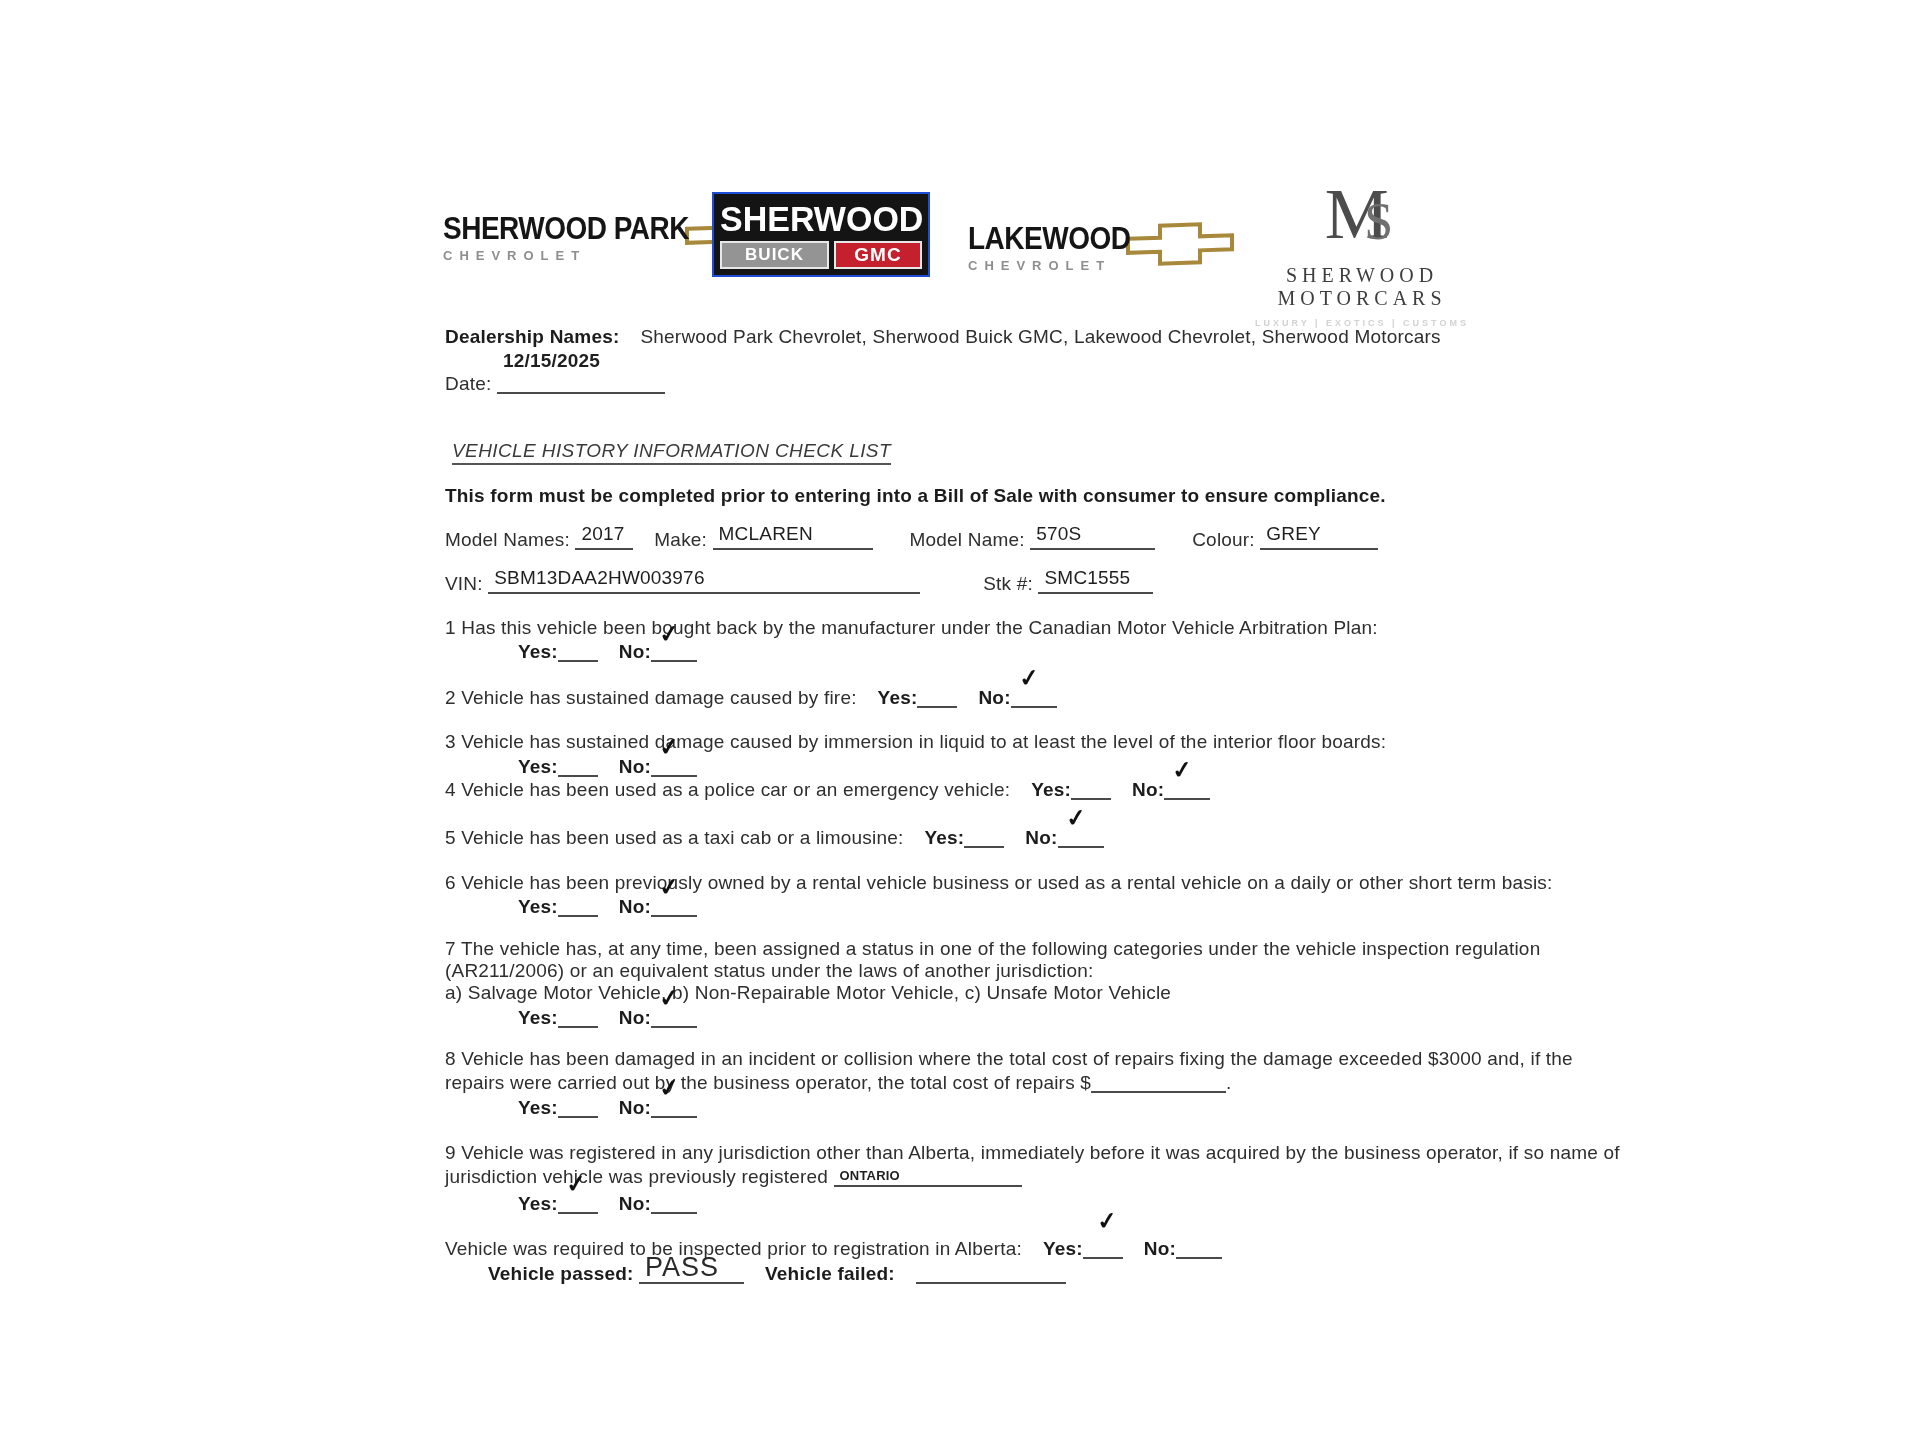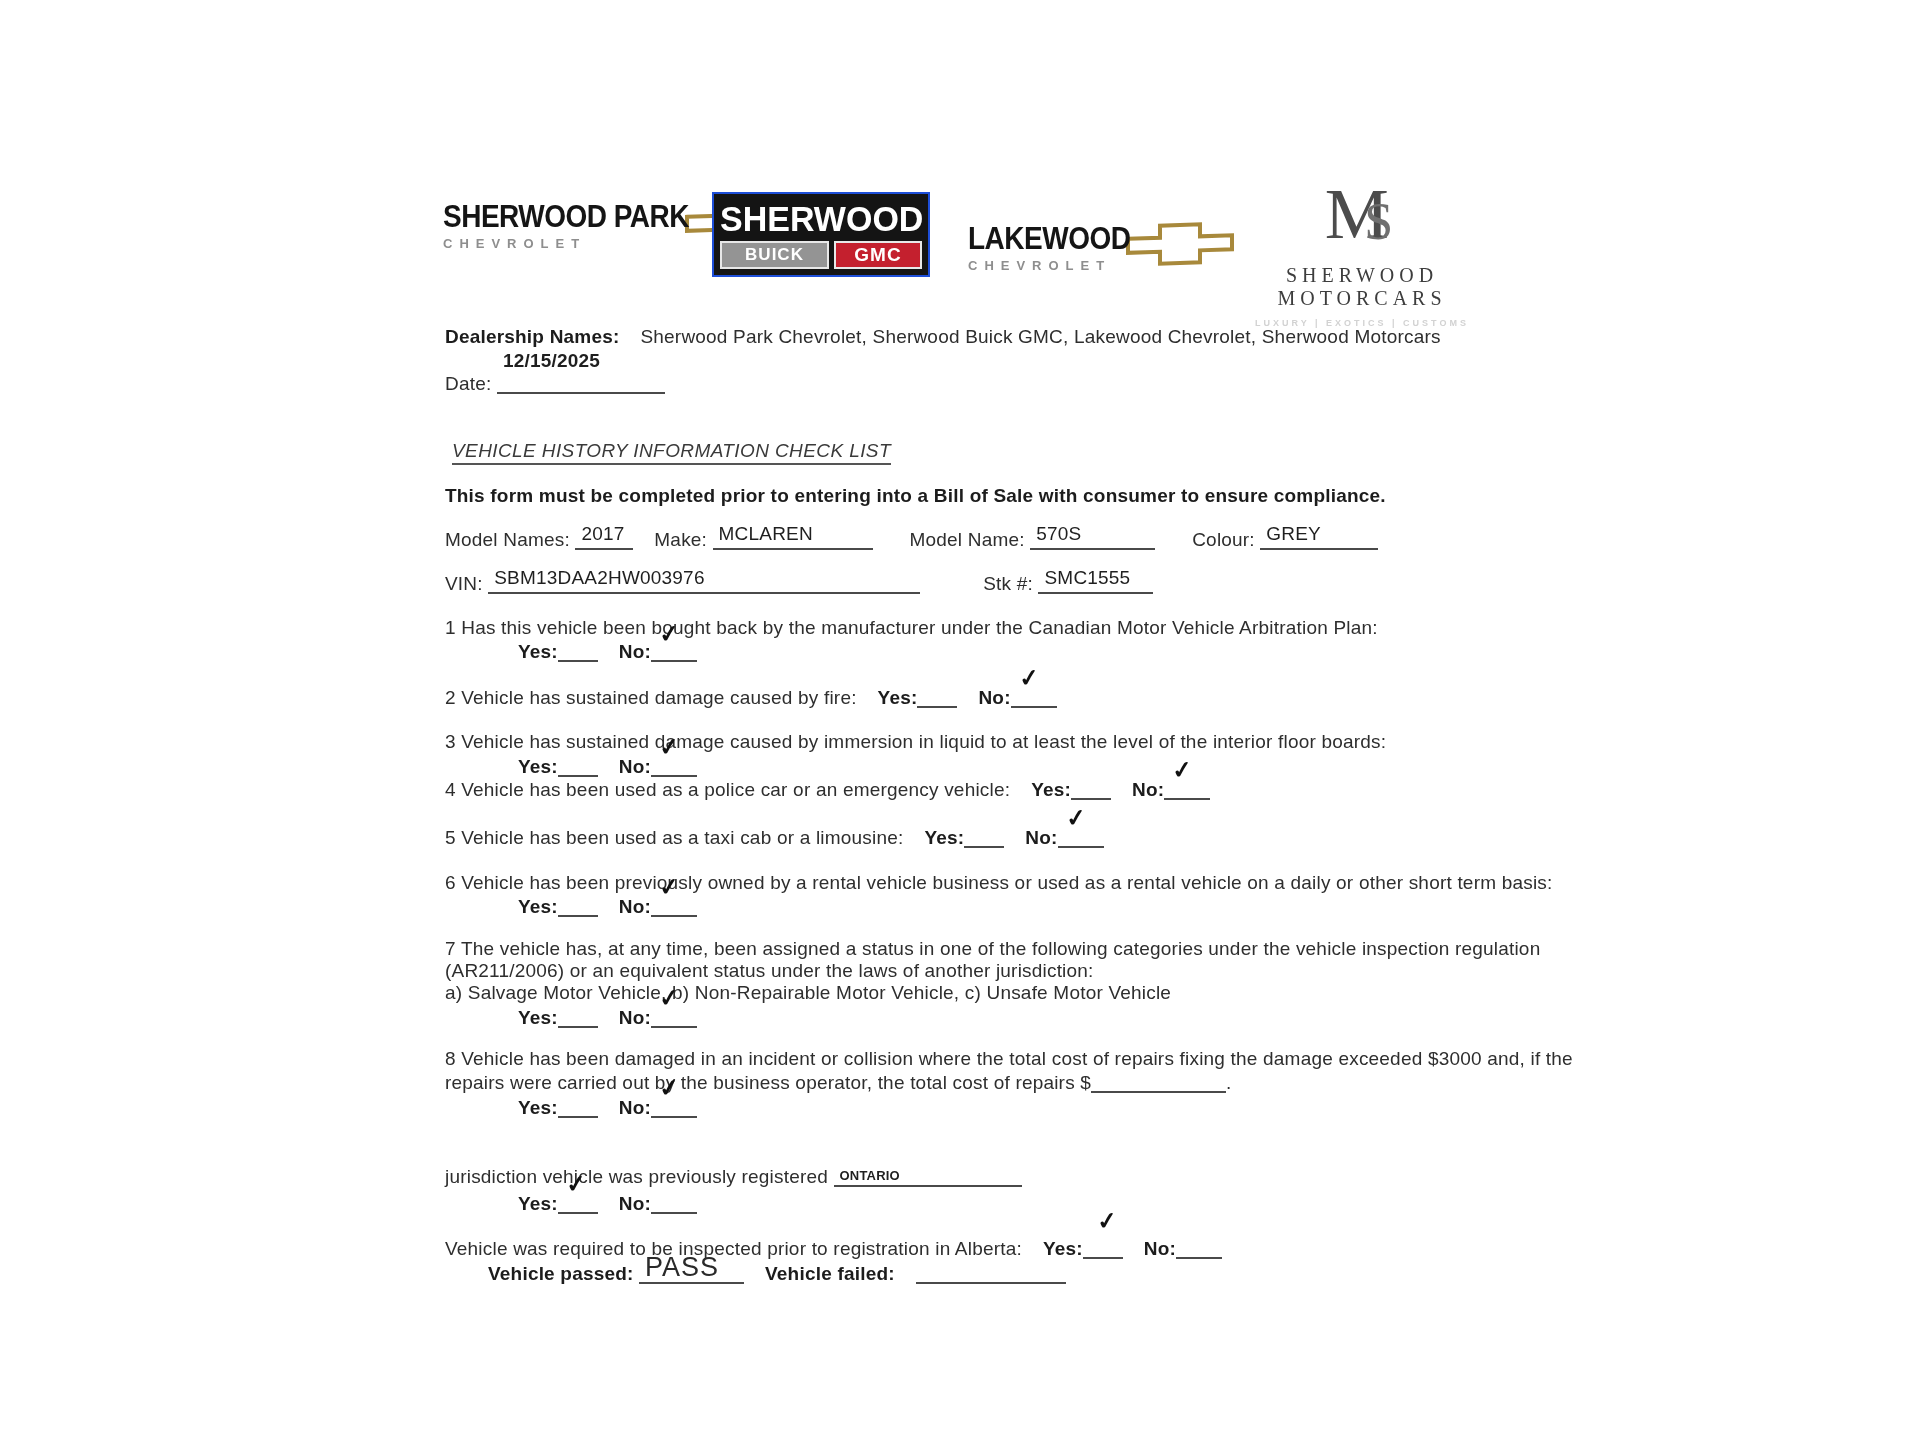--- a/index.html
+++ b/index.html
@@ -46,21 +46,21 @@
   .pass-val { font-size:27px !important; color:#2a2a2a !important; letter-spacing:1px; bottom:-1px !important; }
   .ont-val { font-size:13px !important; font-weight:bold; bottom:2px !important; }
 </style>
 </head>
 <body>
 
 <div class="page">
 
   <div class="logos">
 
-    <div class="logo logo-row" style="left:443px; top:196px;align-items:center;">
+    <div class="logo logo-row" style="left:443px; top:208px;align-items:center;">
       <div>
         <div class="sp-text1">SHERWOOD PARK</div>
         <div class="sp-text2">CHEVROLET</div>
       </div>
       <svg class="bowtie" width="112" height="56" viewBox="0 0 112 56">
         <path d="M4 21 L36 21 L36 9 L76 9 L76 21 L108 21 L108 35 L76 35 L76 47 L36 47 L36 35 L4 35 Z" fill="#ffffff" stroke="#a8893b" stroke-width="4" transform="skewY(-2)"></path>
       </svg>
     </div>
 
     <div class="logo gmc-box" style="left:712px; top:192px;">
@@ -201,20 +201,21 @@
   <div class="line" style="left:445px; top:1048px;">8 Vehicle has been damaged in an incident or collision where the total cost of repairs fixing the damage exceeded $3000 and, if the</div>
   <div class="line" style="left:445px; top:1071px;">
     <span>repairs were carried out by the business operator, the total cost of repairs $</span><span class="blank" style="width:135px;"><span class="val"></span></span><span>.</span>
   </div>
   <div class="line" style="left:518px; top:1096px;">
     <span class="b">Yes:</span><span class="blank w38"></span>
     <span class="gap-s"></span>
     <span class="b">No:</span><span class="blank w44"><span class="check">✓</span></span>
   </div>
 
+  <div class="line" style="left:445px; top:1142px;">9 Vehicle was registered in any jurisdiction other than Alberta, immediately before it was acquired by the business operator, if so name of</div>
   <div class="line" style="left:445px; top:1165px;">
     <span>jurisdiction vehicle was previously registered</span>
     <span class="blank" style="width:188px;">
       <span class="val ont-val">ONTARIO</span>
     </span>
   </div>
   <div class="line" style="left:518px; top:1192px;">
     <span class="b">Yes:</span><span class="blank w38"><span class="check">✓</span></span>
     <span class="gap-s"></span>
     <span class="b">No:</span><span class="blank w44"></span>

